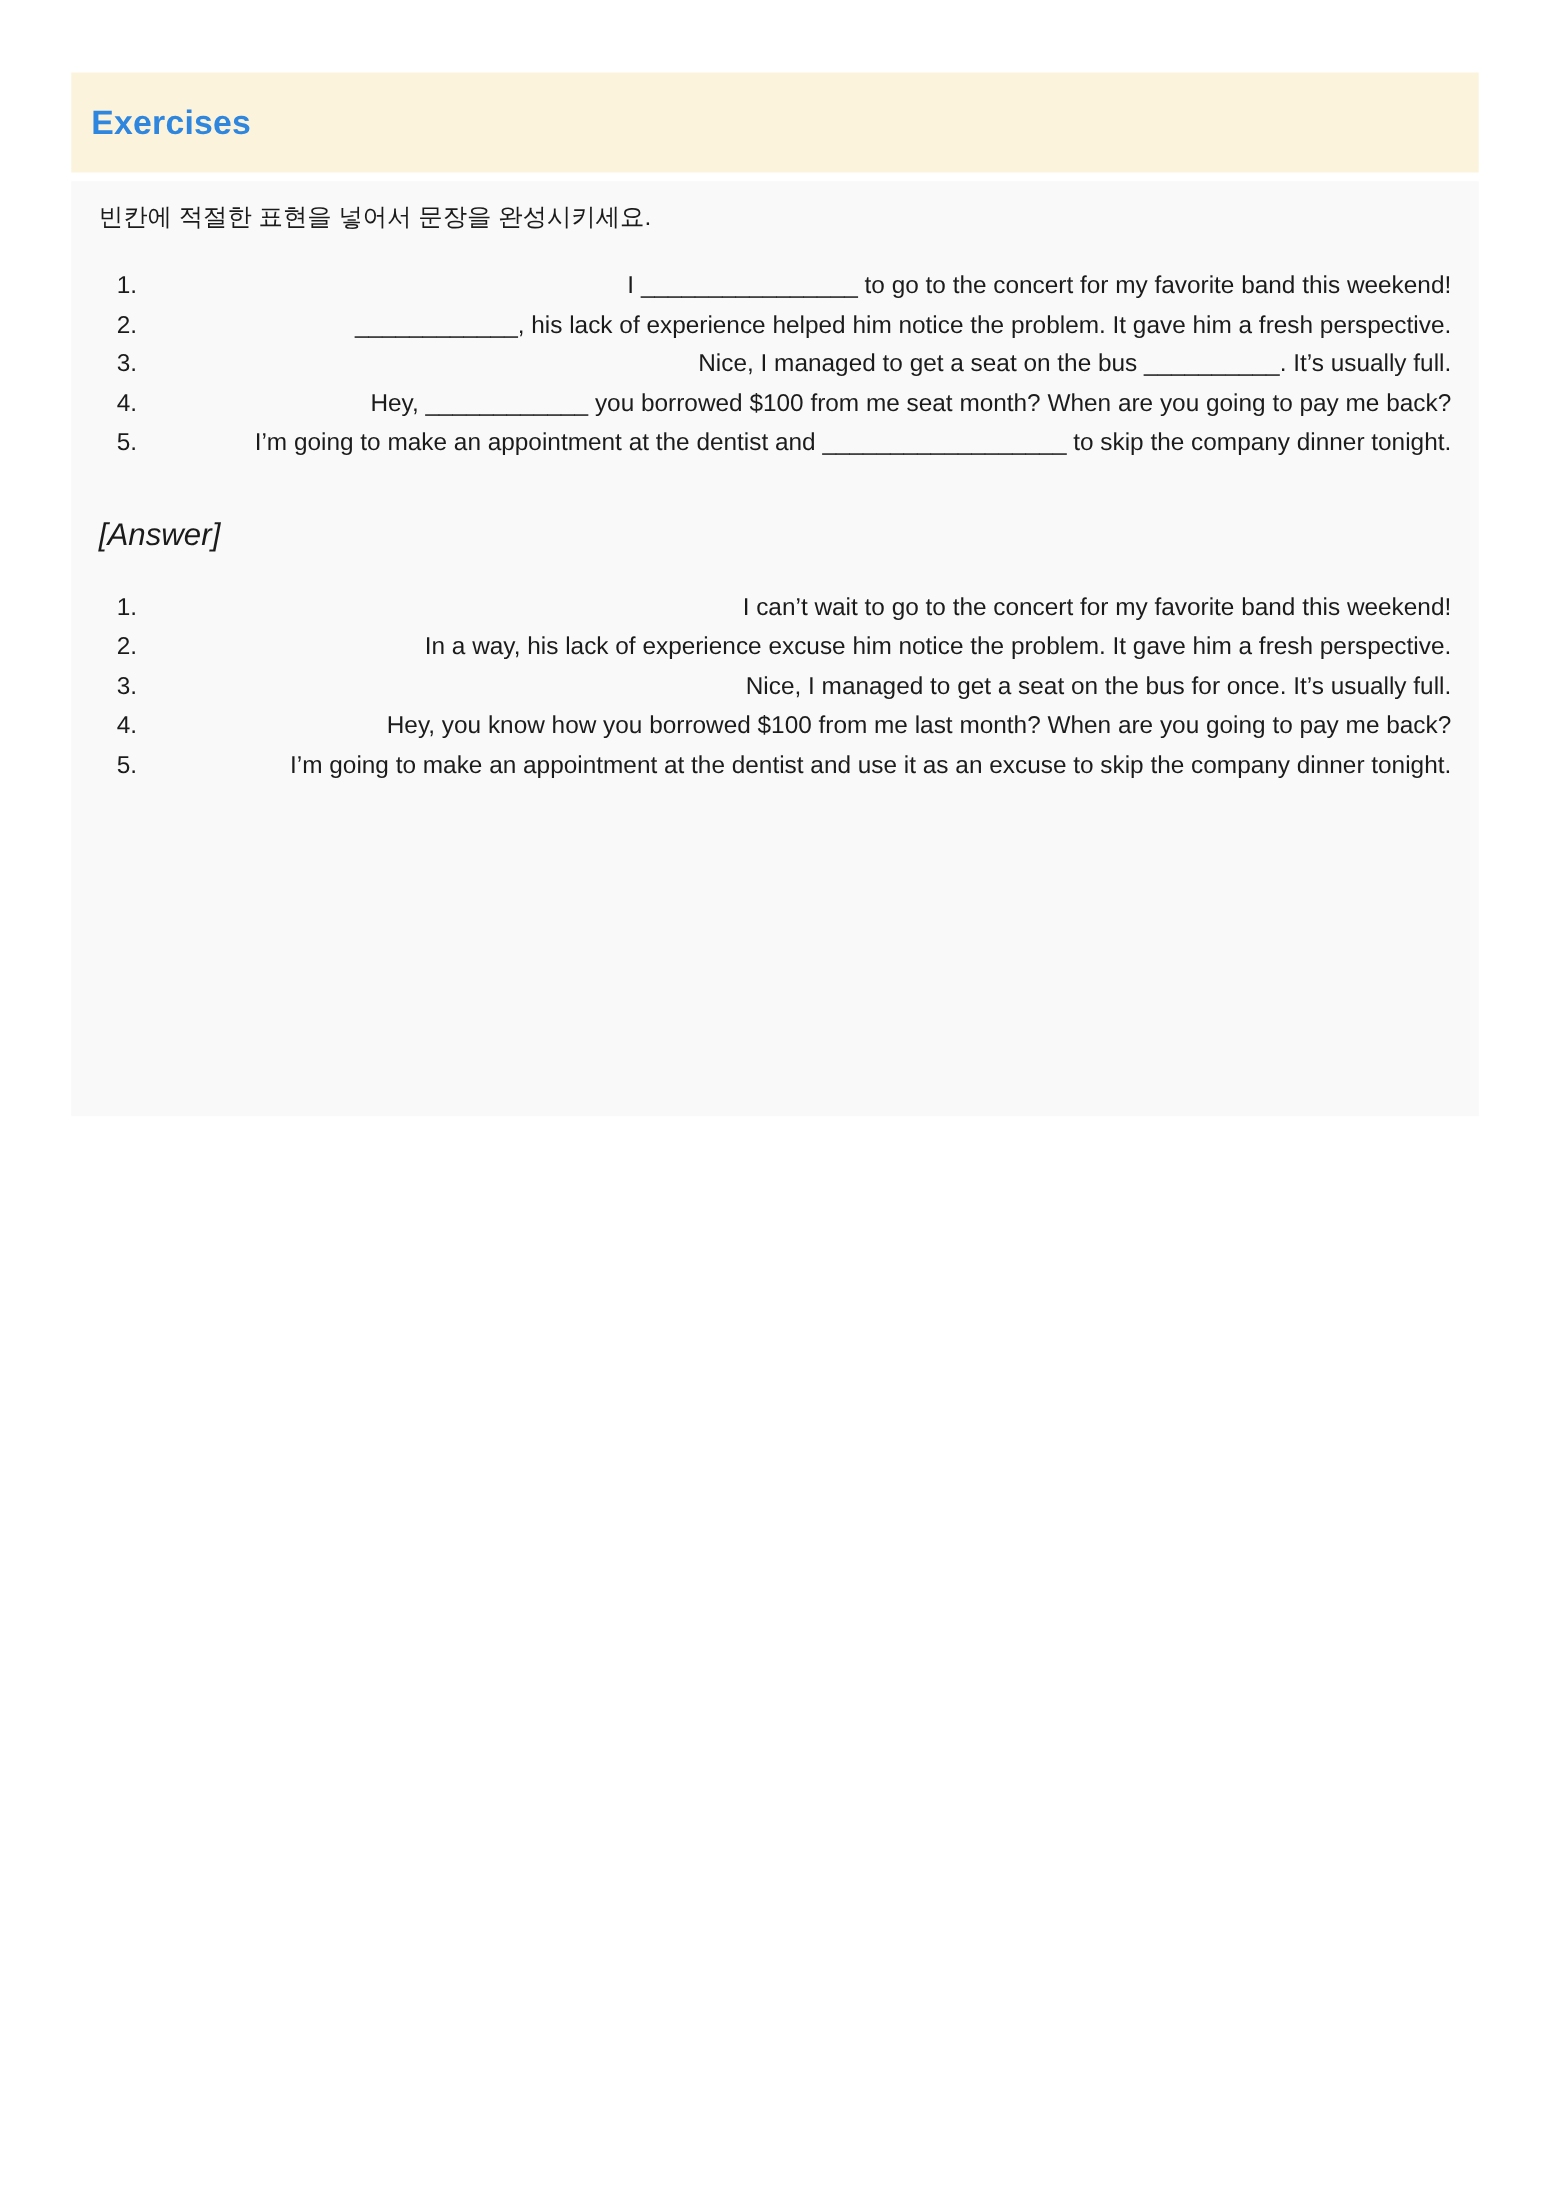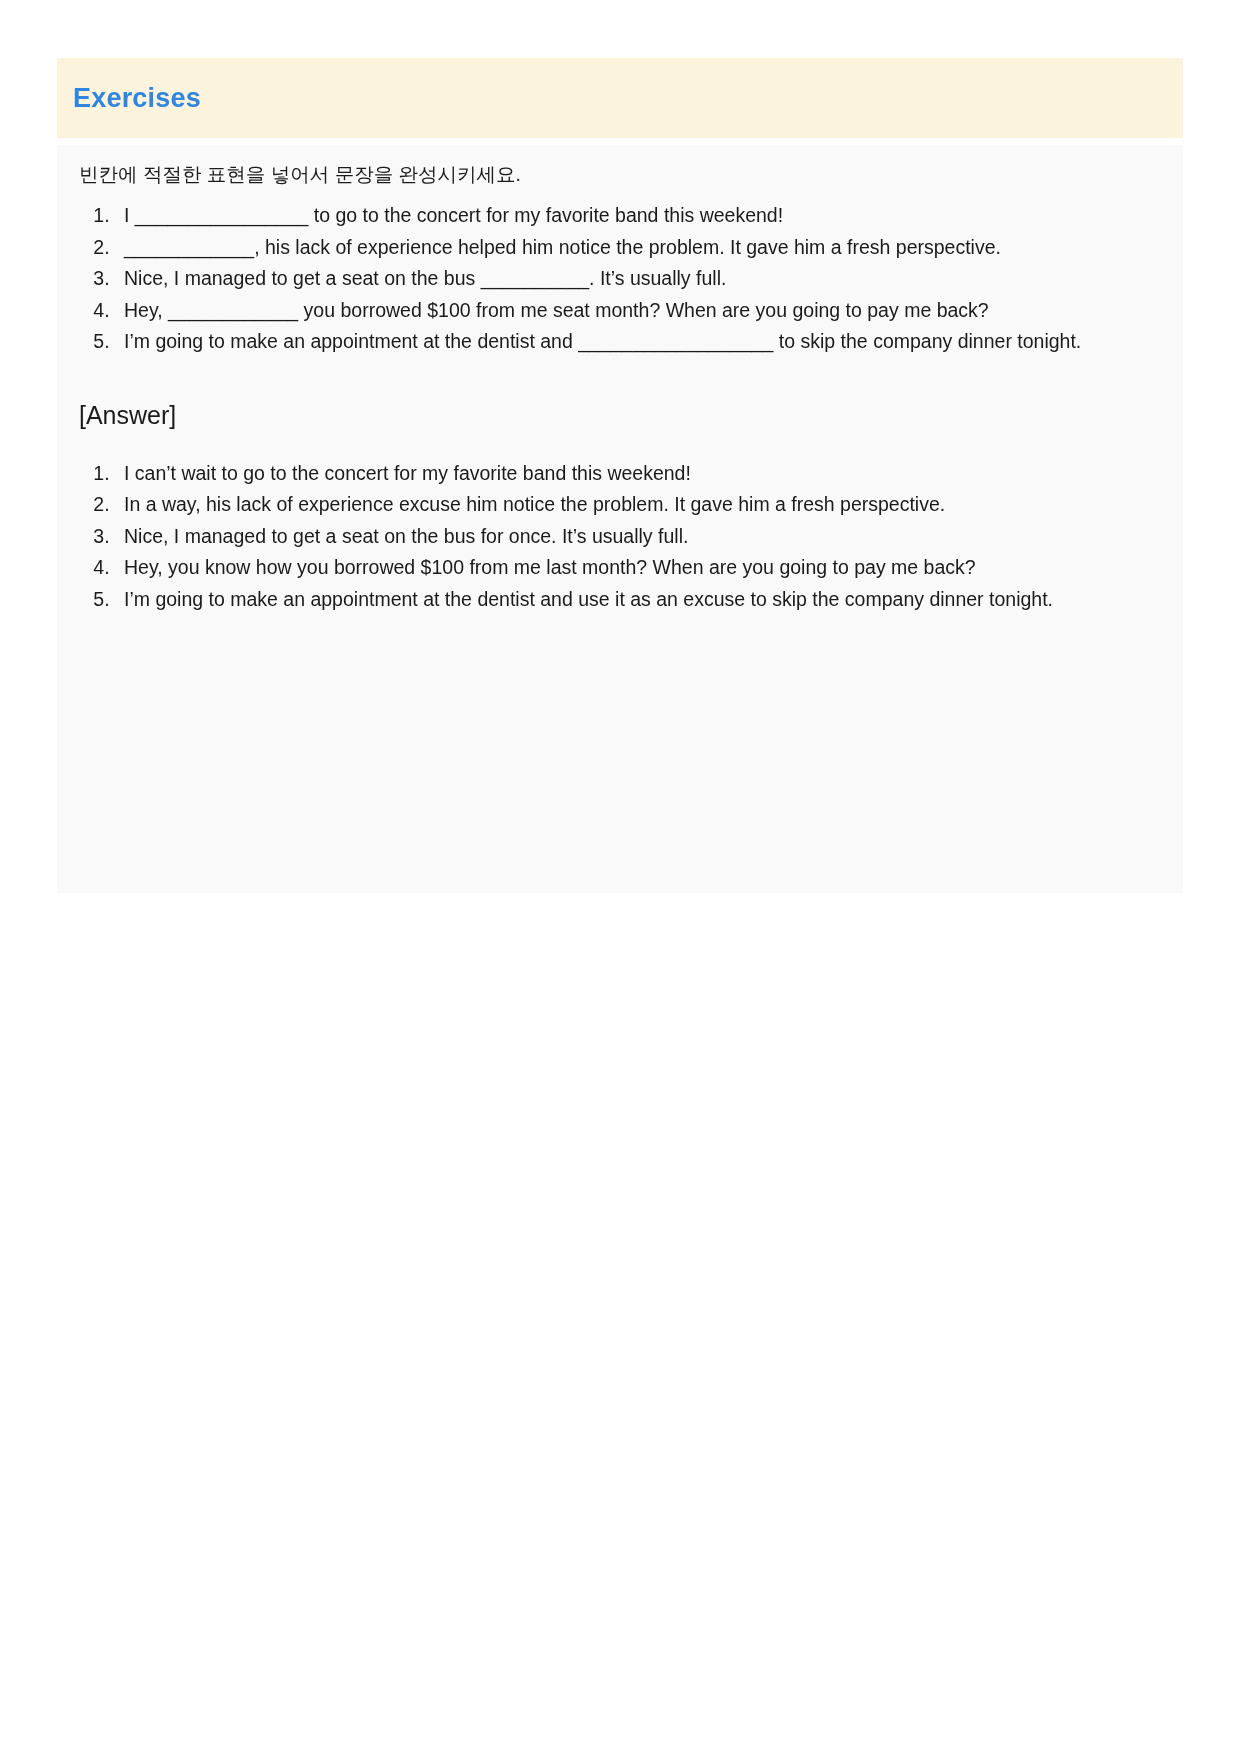--- a/index.html
+++ b/index.html
@@ -39,37 +39,39 @@
   }
   .content-box {
     background: #f9f9f9;
     box-sizing: border-box;
     padding: 14px 22px 46px 22px;
     min-height: 748px;
   }
   .instruction {
     font-size: 19.5px;
     line-height: 30px;
-    margin: 0 0 11px 0;
+    margin: 0 0 24px 0;
   }
   ol.items {
     margin: 0;
     padding: 0 0 0 36px;
     font-size: 19.5px;
     line-height: 31.5px;
   }
   ol.items li {
     padding-left: 9px;
     margin: 0;
+    text-align: right;
   }
   .answer-heading {
     font-size: 25px;
     font-weight: 400;
     margin: 42px 0 28px 0;
     line-height: 30px;
+    font-style: italic;
   }
   ol.items.questions {
     margin-bottom: 0;
   }
 </style>
 </head>
 <body>
 
 <div class="page">
   <div class="doc">

